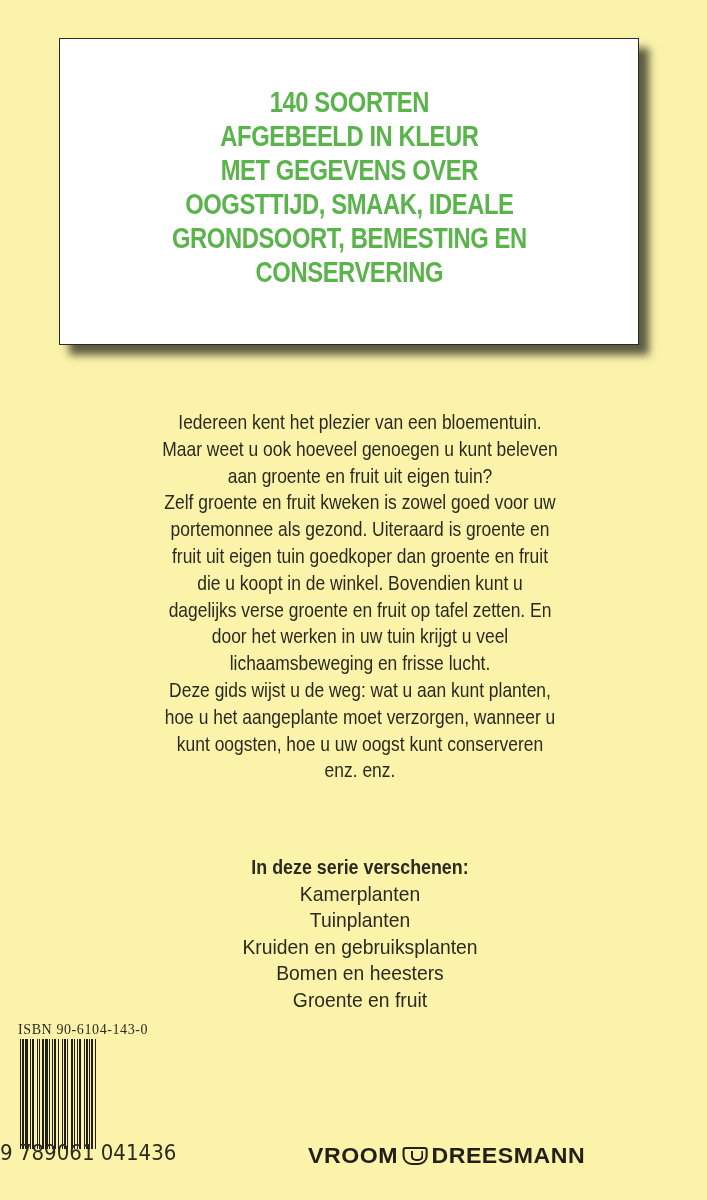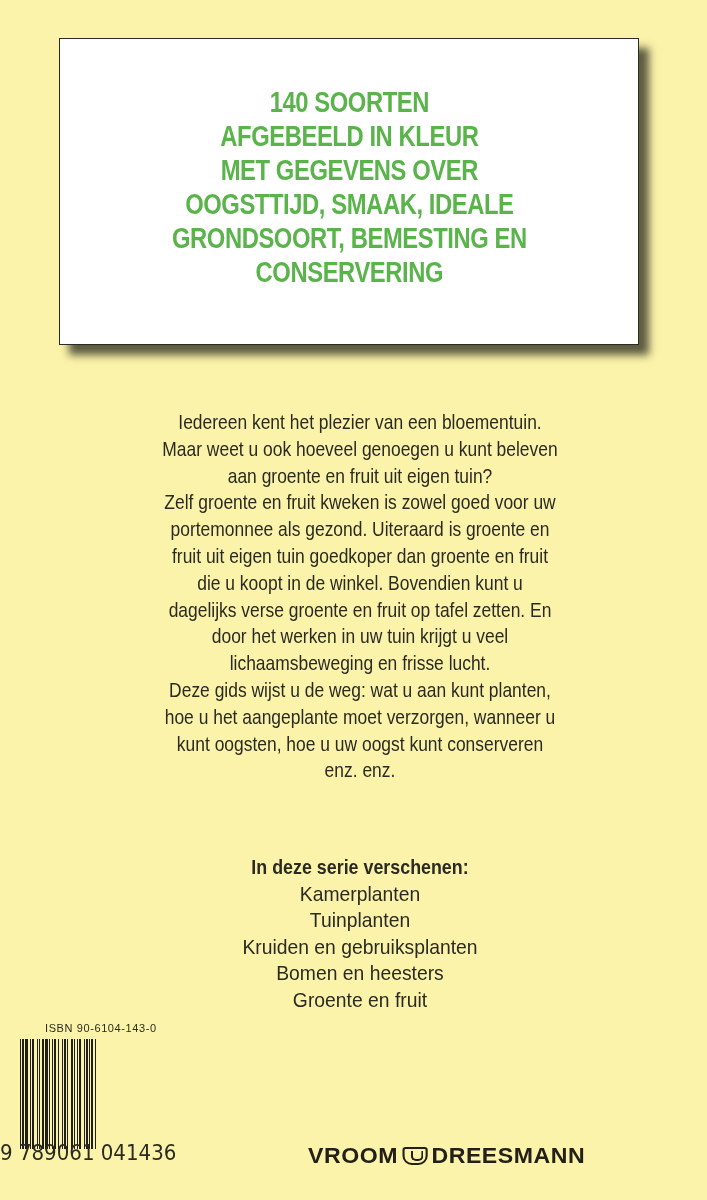--- a/index.html
+++ b/index.html
@@ -28,21 +28,21 @@
   }
   .body-text div { white-space:nowrap; }
   .series {
     position:absolute; left:60px; top:826px; width:600px; text-align:center;
     font-size:21px; line-height:26.5px;margin-top:28px;
   }
   .series-title { font-weight:bold; transform:scaleX(0.85); }
   .series-item { transform:scaleX(0.92); }
   .isbn-label {
     position:absolute; left:18px; top:1022px;
-    font-family:Liberation Sans, sans-serif; font-size:11px; letter-spacing:0.6px;margin-left:27px;
+    font-family:Liberation Serif, serif; font-size:14px; letter-spacing:0.6px;
   }
   .barcode {
     position:absolute; left:20px; top:1039px; width:150px; height:110px;
     display:flex; align-items:flex-start;
   }
   .barcode span { display:block; background:#1f1e18; height:100%; }
   .barcode-digits {
     position:absolute; left:0px; top:1140px;
     font-family:"DejaVu Sans", sans-serif; font-size:22px; letter-spacing:0px;
     transform:scaleX(0.9); transform-origin:left;

